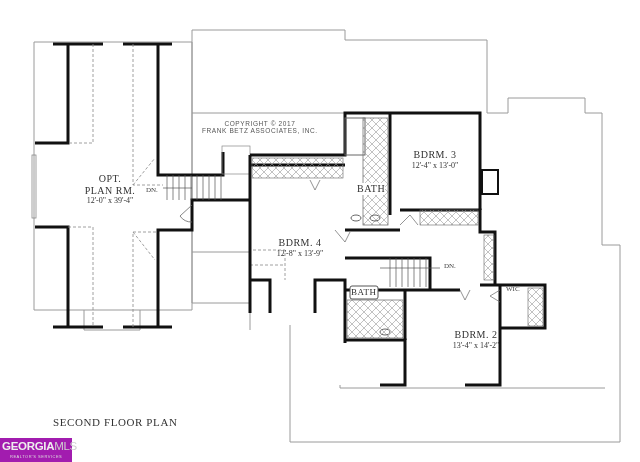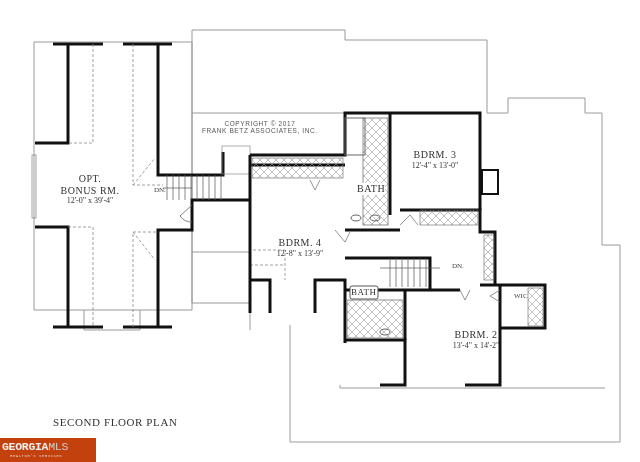--- a/index.html
+++ b/index.html
@@ -1,24 +1,24 @@
 <!DOCTYPE html>
 <html><head>
 <meta charset="utf-8">
 <style>
   html, body { margin:0; padding:0; background:#ffffff; }
   body { width:640px; height:462px; position:relative; overflow:hidden; font-family:"Liberation Serif", serif; }
   svg.plan { position:absolute; left:0; top:0; width:640px; height:462px; }
   .lbl { position:absolute; color:#333; text-align:center; white-space:nowrap; line-height:1.15; }
   .room-name { font-size:10px; letter-spacing:0.5px;text-align:center; }
   .room-dim { font-size:8px; }
-  .small { font-size:7px; color:#444;margin-left:8px; }
+  .small { font-size:7px; color:#444; }
   .copyright { font-family:"Liberation Sans", sans-serif; font-size:6.5px; color:#555; letter-spacing:0.6px; }
   .title { font-size:11px; color:#333; letter-spacing:0.6px; }
-  .logo { position:absolute; left:0; top:438px; width:96px; height:24px; background:#c2410c; color:#eee; font-family:Liberation Mono, monospace; }
+  .logo { position:absolute; left:0; top:438px; width:72px; height:24px; background:#a21caf; color:#eee; font-family:Liberation Sans, sans-serif; }
   .logo .big { position:absolute; left:2px; top:2px; font-size:11.5px; font-weight:bold; letter-spacing:-0.3px; }
   .logo .big .mls { color:#cfcfcf; font-weight:normal; }
   .logo .sub { position:absolute; left:10px; top:16px; font-size:4px; letter-spacing:0.5px; color:#ddd; }
 </style>
 </head>
 <body>
 
 <svg class="plan" viewBox="0 0 640 462">
   <defs>
     <pattern id="tile" width="8" height="8" patternUnits="userSpaceOnUse">
@@ -125,23 +125,23 @@
   <path d="M400,225 L410,215 L418,225" fill="none" stroke="#666" stroke-width="0.7"></path>
   <path d="M460,290 L465,300 L470,290" fill="none" stroke="#666" stroke-width="0.7"></path>
   <path d="M500,290 L490,296 L500,302" fill="none" stroke="#666" stroke-width="0.7"></path>
 </svg>
 
 <div class="lbl copyright" style="left:202px; top:120px;">
   <div>COPYRIGHT © 2017</div>
   <div>FRANK BETZ ASSOCIATES, INC.</div>
 </div>
 
-<div class="lbl" style="left:40px; top:173px; width:100px;font-family:Liberation Serif, serif;">
+<div class="lbl" style="left:60px; top:173px; width:100px;font-family:Liberation Serif, serif;">
   <div class="room-name">OPT.</div>
-  <div class="room-name">BONUS RM.</div>
+  <div class="room-name">PLAN RM.</div>
   <div class="room-dim">12'-0" x 39'-4"</div>
 </div>
 
 <div class="lbl small" style="left:146px; top:186px;">DN.</div>
 
 <div class="lbl" style="left:258px; top:217px; width:84px;margin-top:20px;">
   <div class="room-name">BDRM. 4</div>
   <div class="room-dim">12'-8" x 13'-9"</div>
 </div>
 
@@ -149,21 +149,21 @@
   <div class="room-name">BDRM. 3</div>
   <div class="room-dim">12'-4" x 13'-0"</div>
 </div>
 
 <div class="lbl room-name" style="left:357px; top:183px; background:#fff;">BATH</div>
 
 <div class="lbl room-name" style="left:351px; top:287px; font-size:9px;">BATH</div>
 
 <div class="lbl small" style="left:444px; top:262px;">DN.</div>
 
-<div class="lbl small" style="left:506px; top:292px;">WIC</div>
+<div class="lbl small" style="left:506px; top:285px;">WIC</div>
 
 <div class="lbl" style="left:436px; top:329px; width:80px;">
   <div class="room-name">BDRM. 2</div>
   <div class="room-dim">13'-4" x 14'-2"</div>
 </div>
 
 <div class="lbl title" style="left:53px; top:416px;">SECOND FLOOR PLAN</div>
 
 <div class="logo">
   <div class="big"><span>GEORGIA</span><span class="mls">MLS</span></div>

